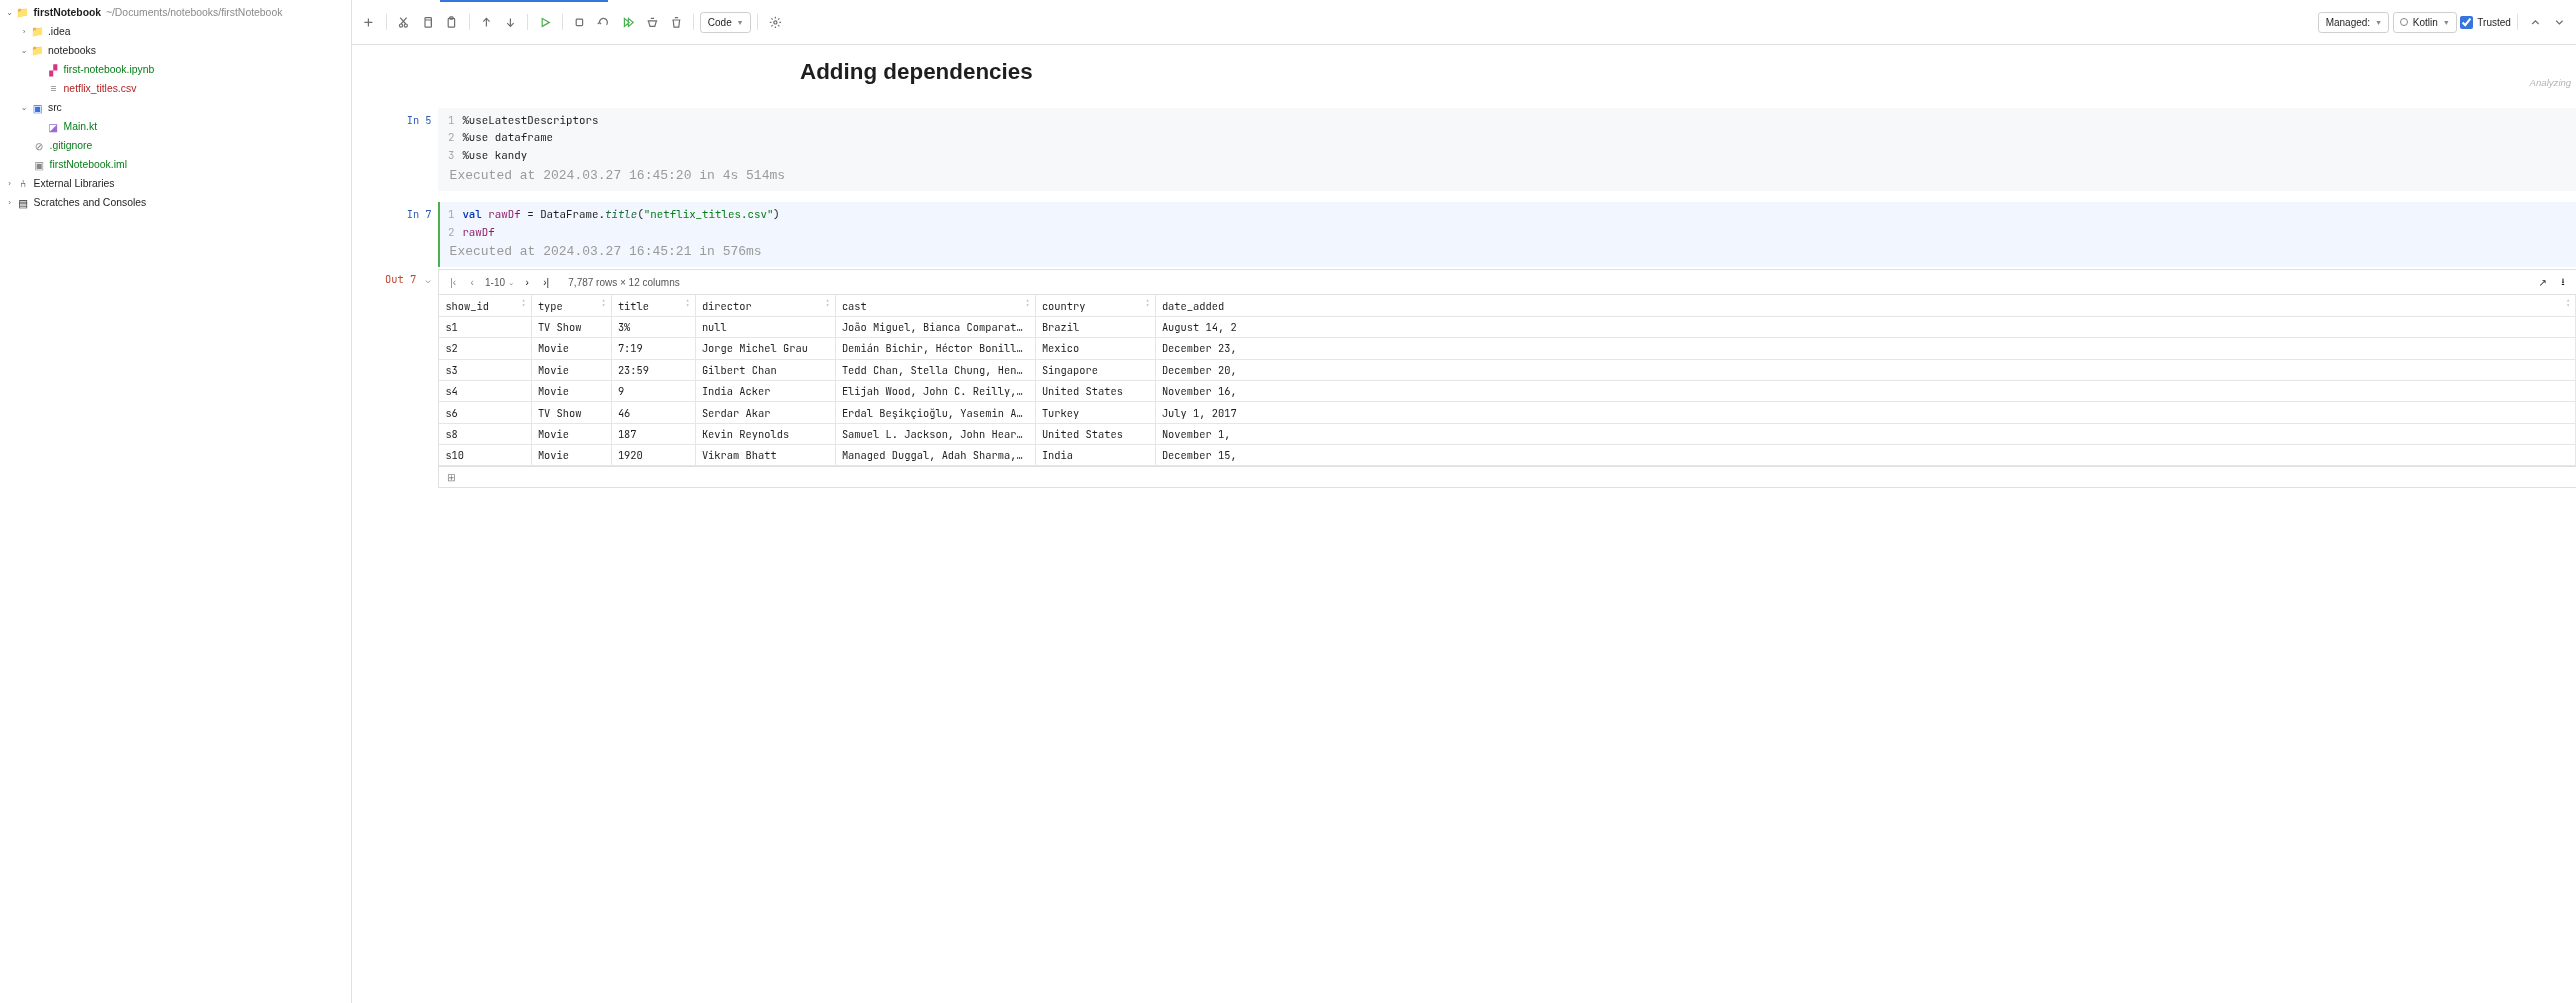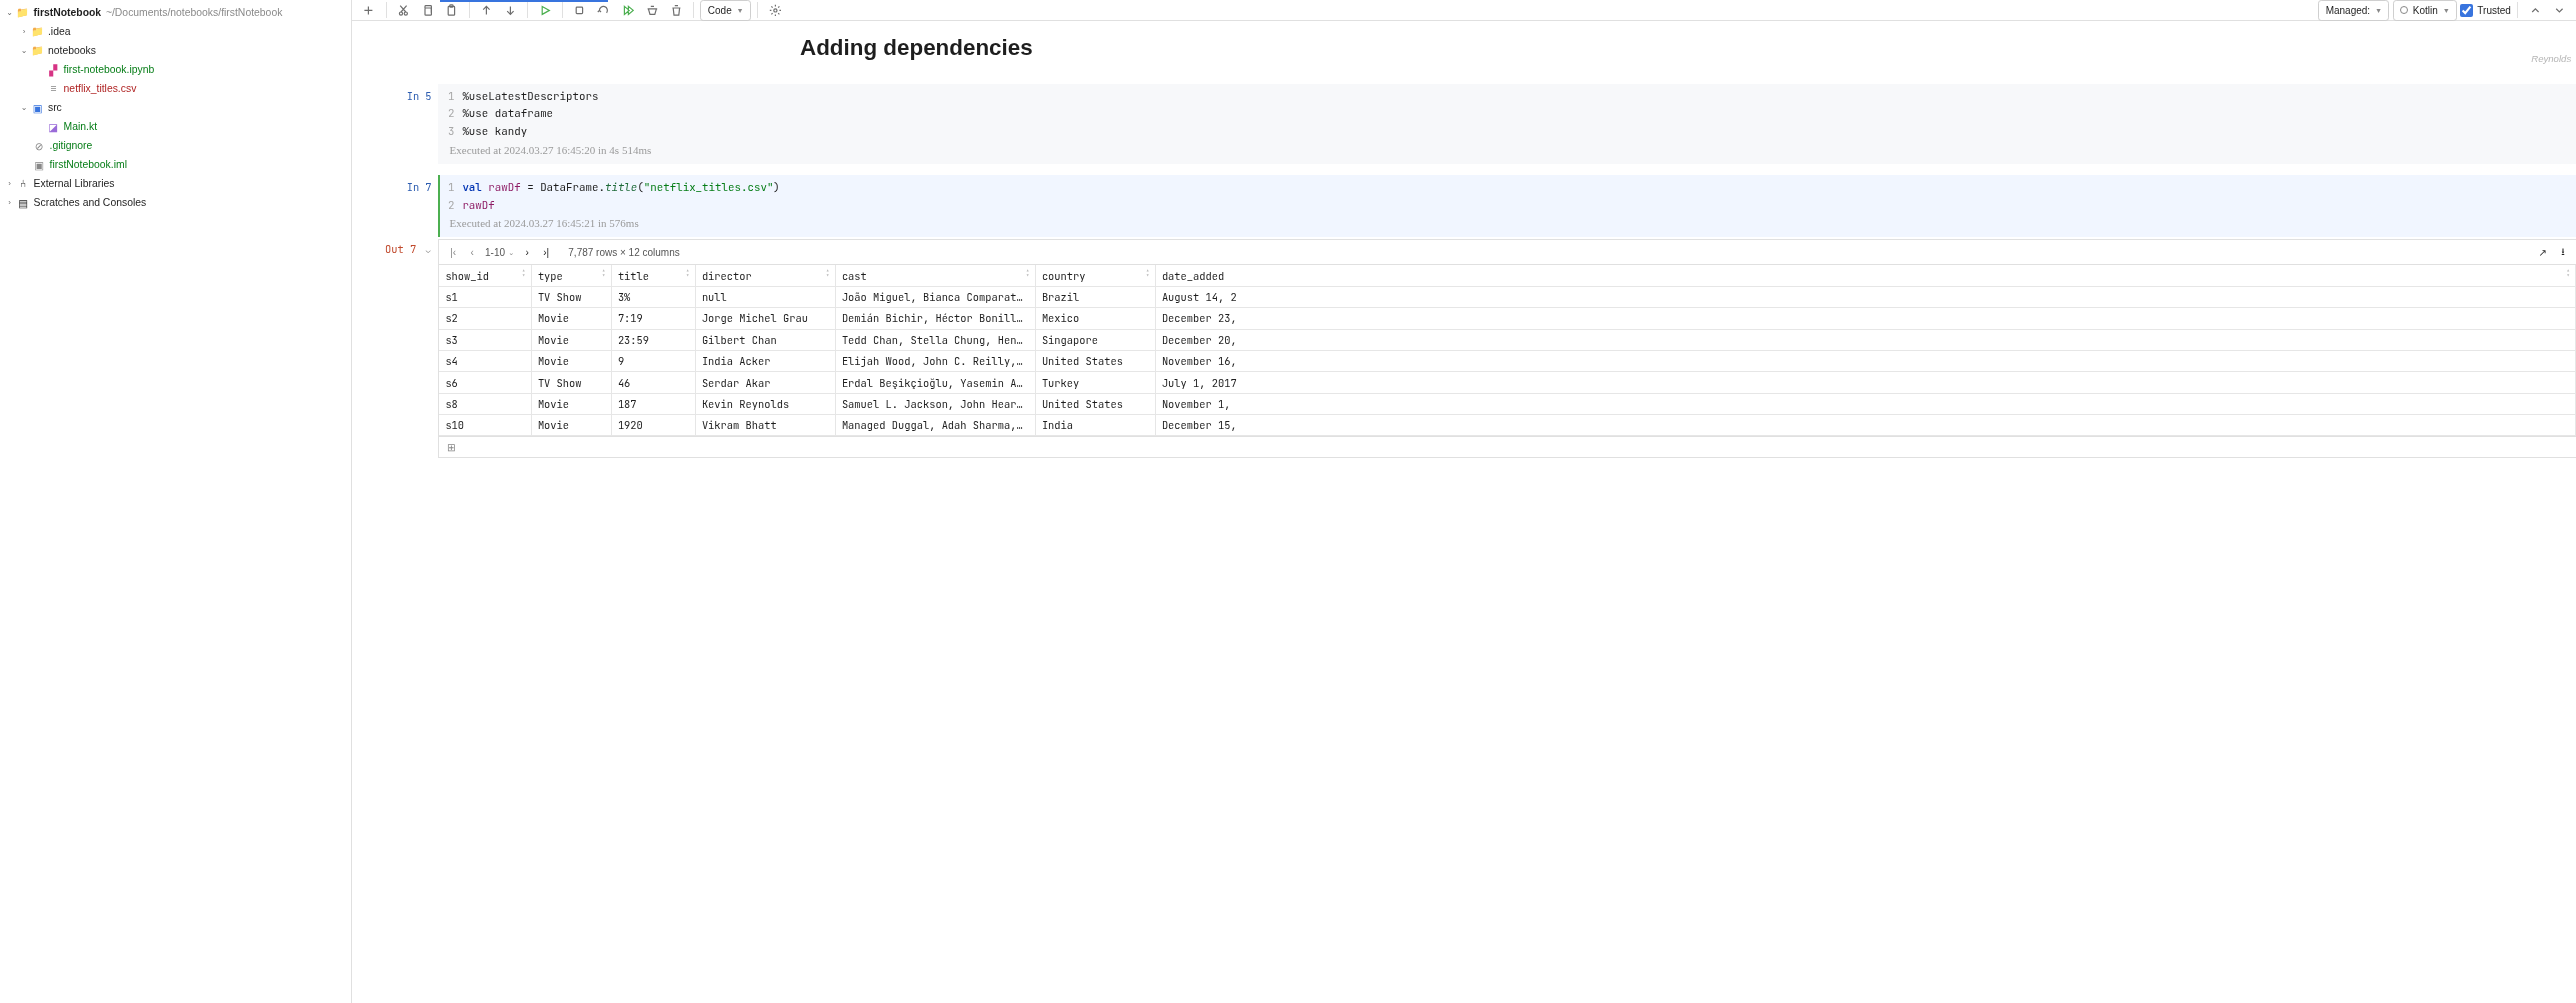--- a/index.html
+++ b/index.html
@@ -32,21 +32,21 @@
 .tree-row .path { color: #8a8a8a; margin-left: 4.8px; }
 .tree-row.bold .label { font-weight: 600; }
 .color-green { color: #067d17; }
 .color-red { color: #b02424; }
 
 
 .main { flex: 1; display: flex; flex-direction: column; min-width: 0; }
 
 
 .toolbar {
-  height: 21px;
+  height: 45px;
   border-bottom: 0.8px solid #e0e0e0;
   display: flex;
   align-items: center;
   padding: 0 6.4px;
   gap: 3.2px;
 }
 .toolbar .tb-btn {
   width: 21px; height: 21px;
   display: flex; align-items: center; justify-content: center;
   border-radius: 3.2px;
@@ -102,23 +102,23 @@
 .gutter {
   width: 22.4px; text-align: right; color: #a8a8a8;
   padding-right: 8px; user-select: none;
 }
 .code { white-space: pre; }
 .tok-kw { color: #0033b3; font-weight: 500; }
 .tok-id { color: #8f1e66; }
 .tok-fn { font-style: italic; color: #1f6b3a; }
 .tok-str { color: #067d17; }
 .exec-meta {
-  font-size: 11px; color: #9a9a9a;
+  font-size: 13px; color: #9a9a9a;
   padding: 3.2px 0 4.8px 9.6px;
-  font-family: Liberation Serif, serif;
+  font-family: Liberation Mono, monospace;
 }
 
 .cell-wrap { padding-left: 32px; }
 .gap { height: 11.2px; }
 
 
 .out-box {
   border: 0.8px solid #e0e0e0; border-right: none;
   margin-top: 1.6px;
 }
@@ -326,21 +326,21 @@
           </svg>
         </div>
       <div class="tb-btn">
           <svg class="ico" viewBox="0 0 16 16">
             <path d="M4 6l4 4 4-4"></path>
           </svg>
         </div>
     </div>
 
     <div class="nb">
-      <div class="analyzing">Reynolds</div>
+      <div class="analyzing">Analyzing</div>
 
       <h1 class="nb-title">Adding dependencies</h1>
 
       <div class="cell cell-wrap">
         <div class="prompt in">In 5</div>
         <div class="cell-body">
           <div class="code-block">
             <div class="code-line">
                 <span class="gutter">1</span>
                 <span class="code">%useLatestDescriptors</span>

